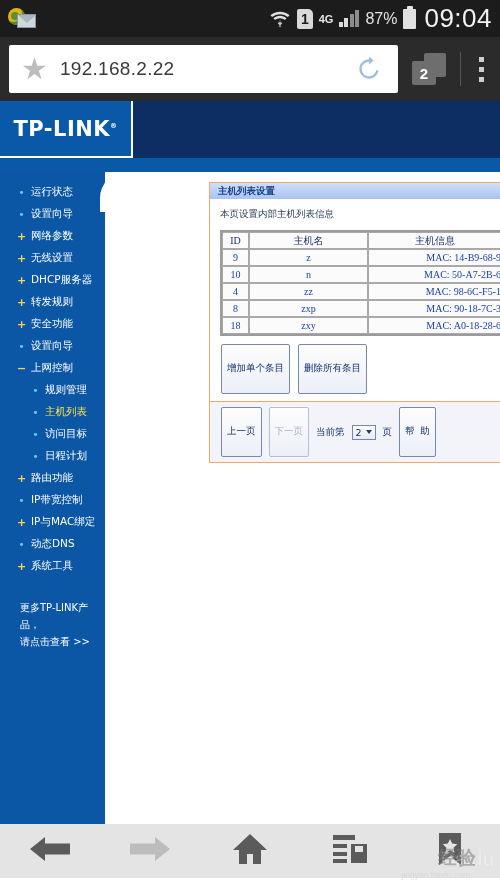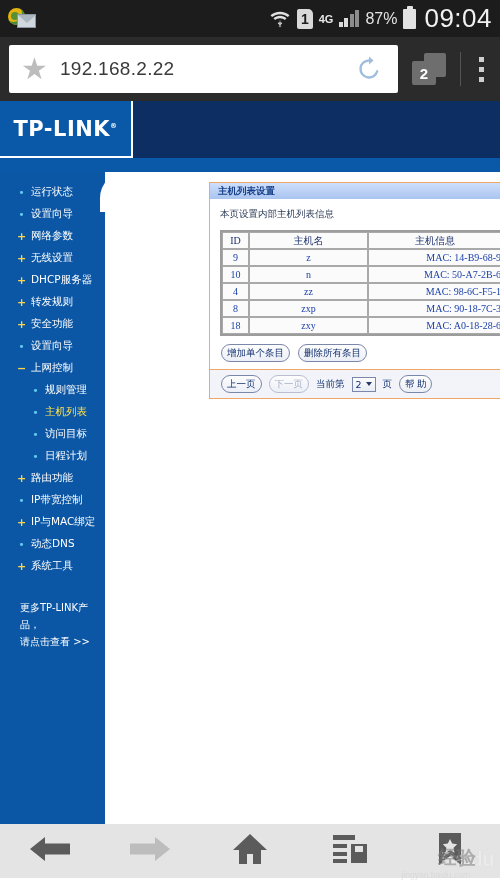--- a/index.html
+++ b/index.html
@@ -195,22 +195,22 @@
   }
   table.hosts th { color: #1d2f6e; font-weight: normal; }
   table.hosts .c-id { width: 27px; }
   table.hosts .c-name { width: 119px; }
   table.hosts .c-info { width: 136px; text-align: right; padding-right: 2px;
                         white-space: nowrap; overflow: hidden; }
   .btnrow { padding: 8px 0 7px 1px; display: flex; gap: 8px; }
   .btn {
     background: linear-gradient(180deg,#fdfdfd 0%, #eceff7 100%);
     border: 1px solid #7b87a8; font-size: 9.5px; color: #12306f;
-    padding: 2px 5px; border-radius: 9px; line-height: 12px;
-    font-family: Liberation Serif, serif;
+    padding: 18px 5px; border-radius: 2px; line-height: 12px;
+    font-family: Liberation Mono, monospace;
   }
   .btn.disabled { color: #a9b1c6; border-color: #b8bed0; }
   .pagerow {
     background: #f2f4f9; border-top: 1px solid #f0a868;
     margin-left: -10px; padding: 5px 0 5px 11px;
     display: flex; align-items: center; gap: 7px; width: 320px;
   }
   .pagerow .plabel {
     font-size: 9.5px; color: #12306f; font-family: "DejaVu Sans", sans-serif;
   }

